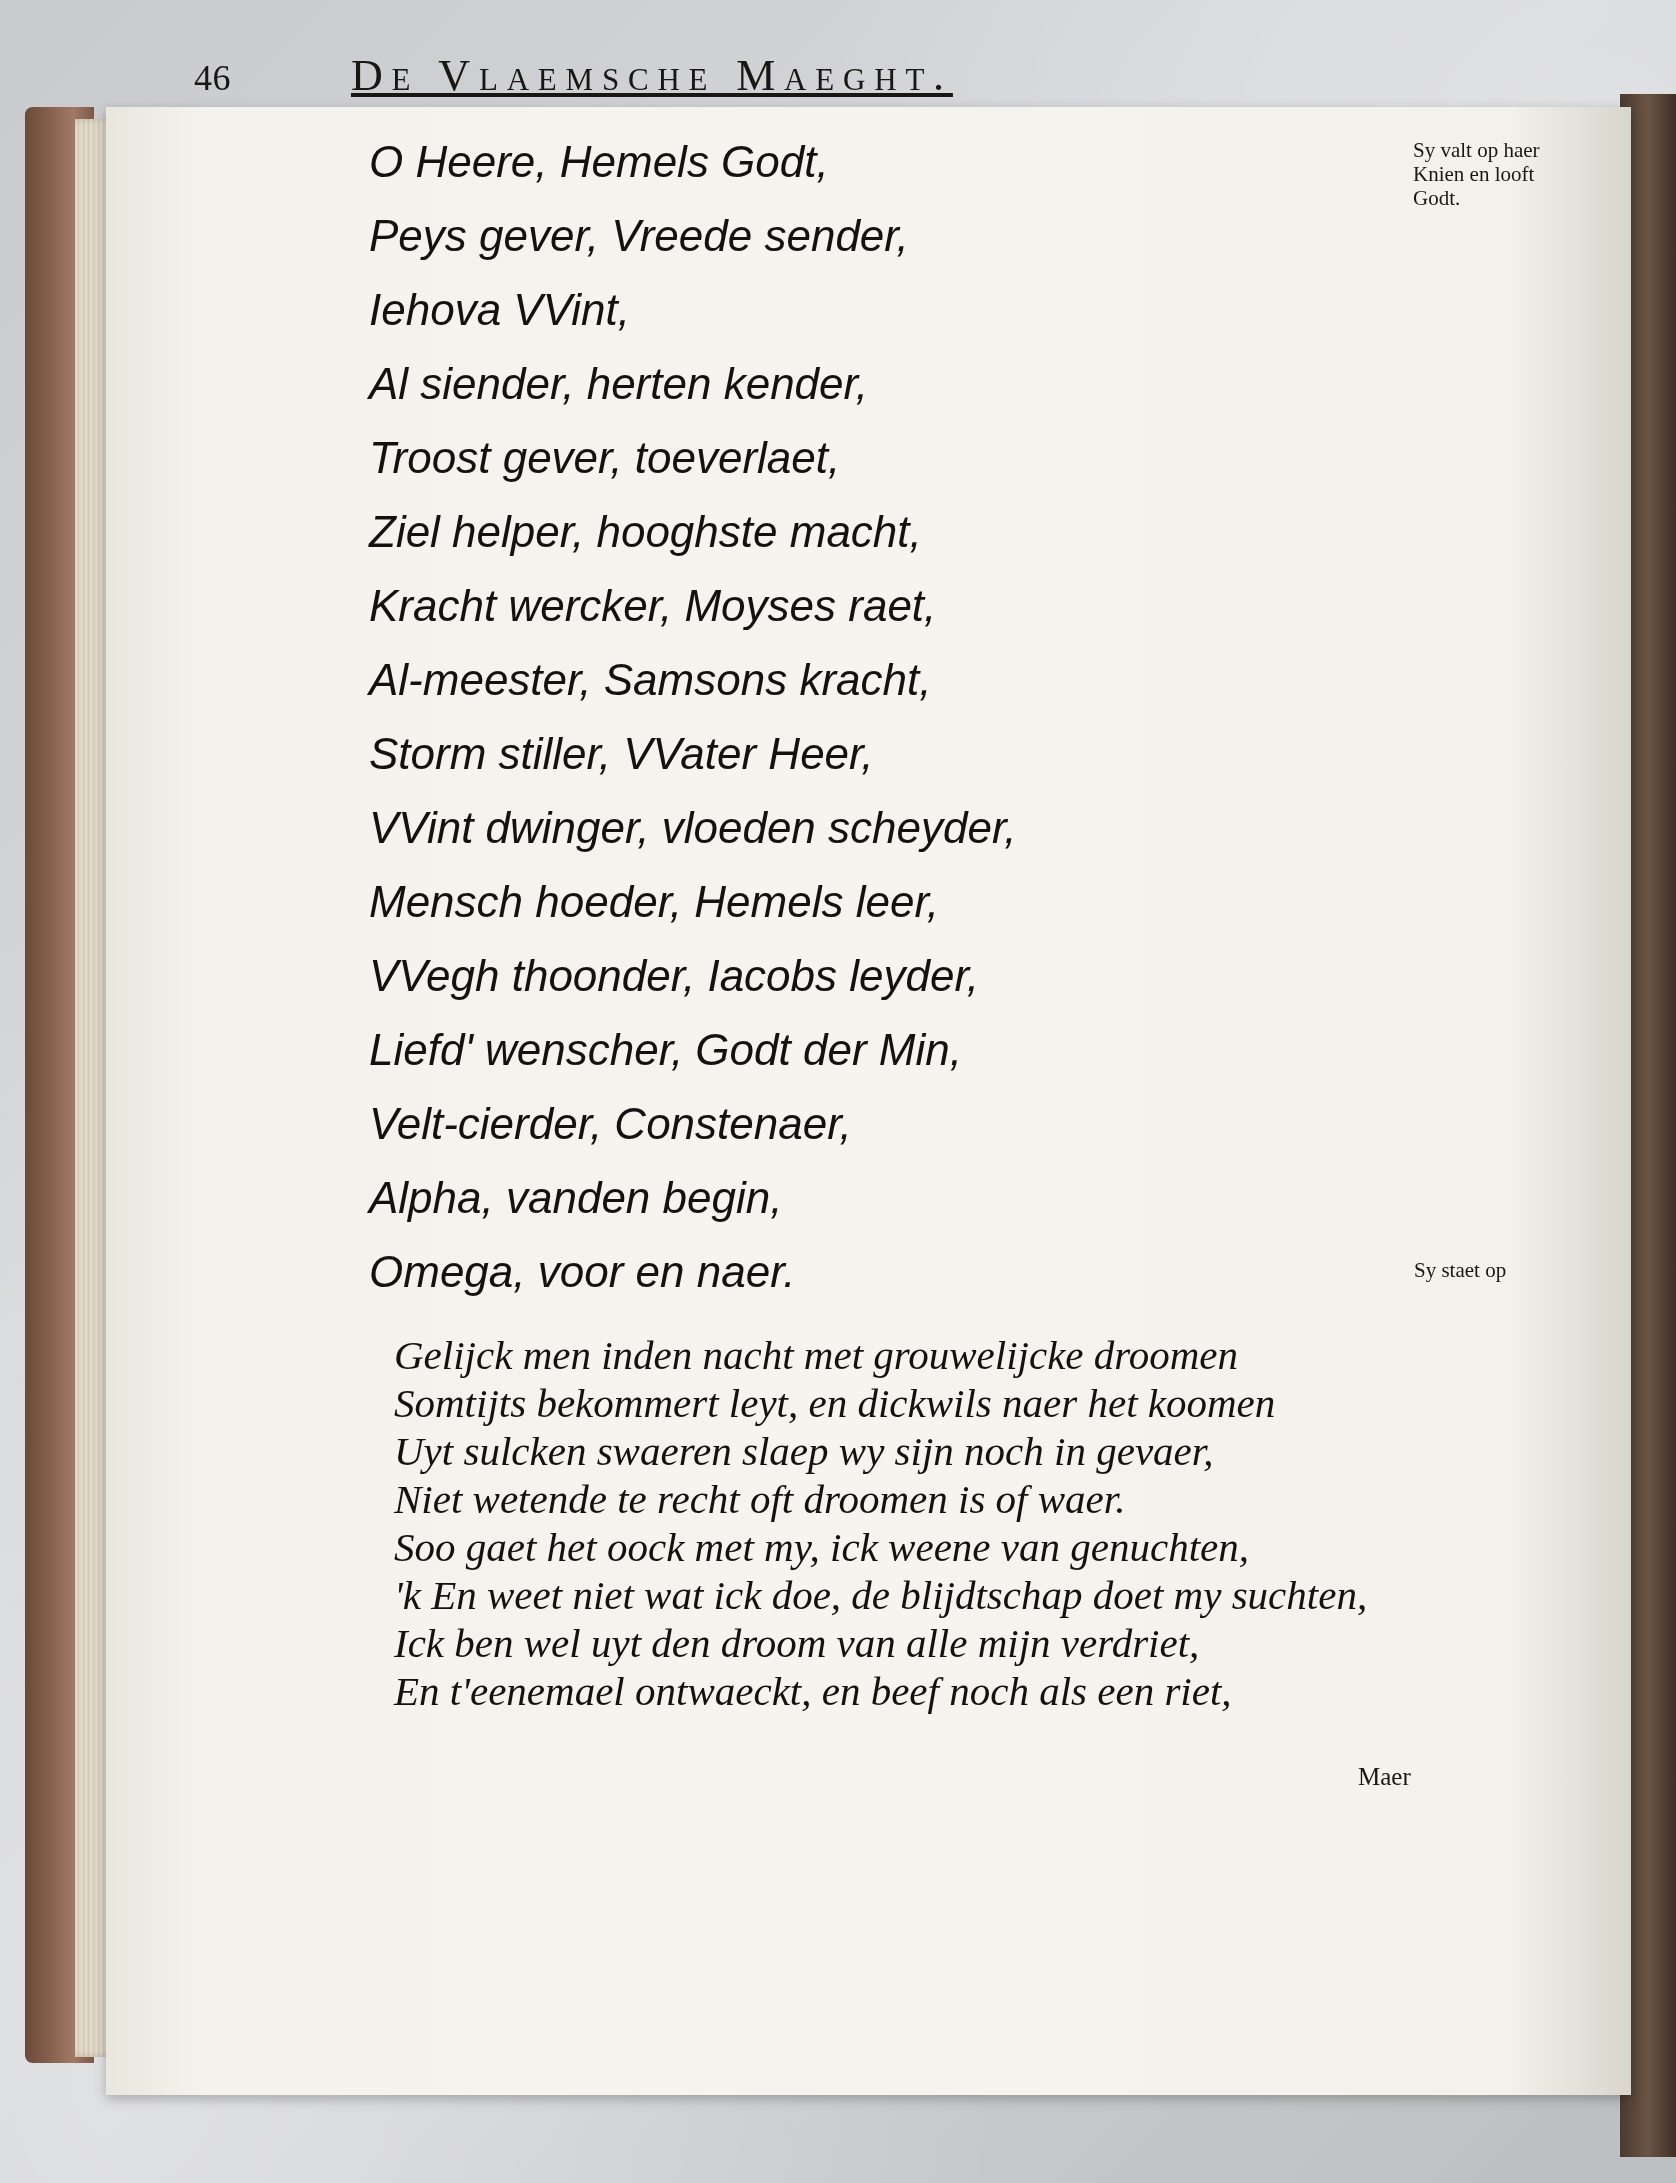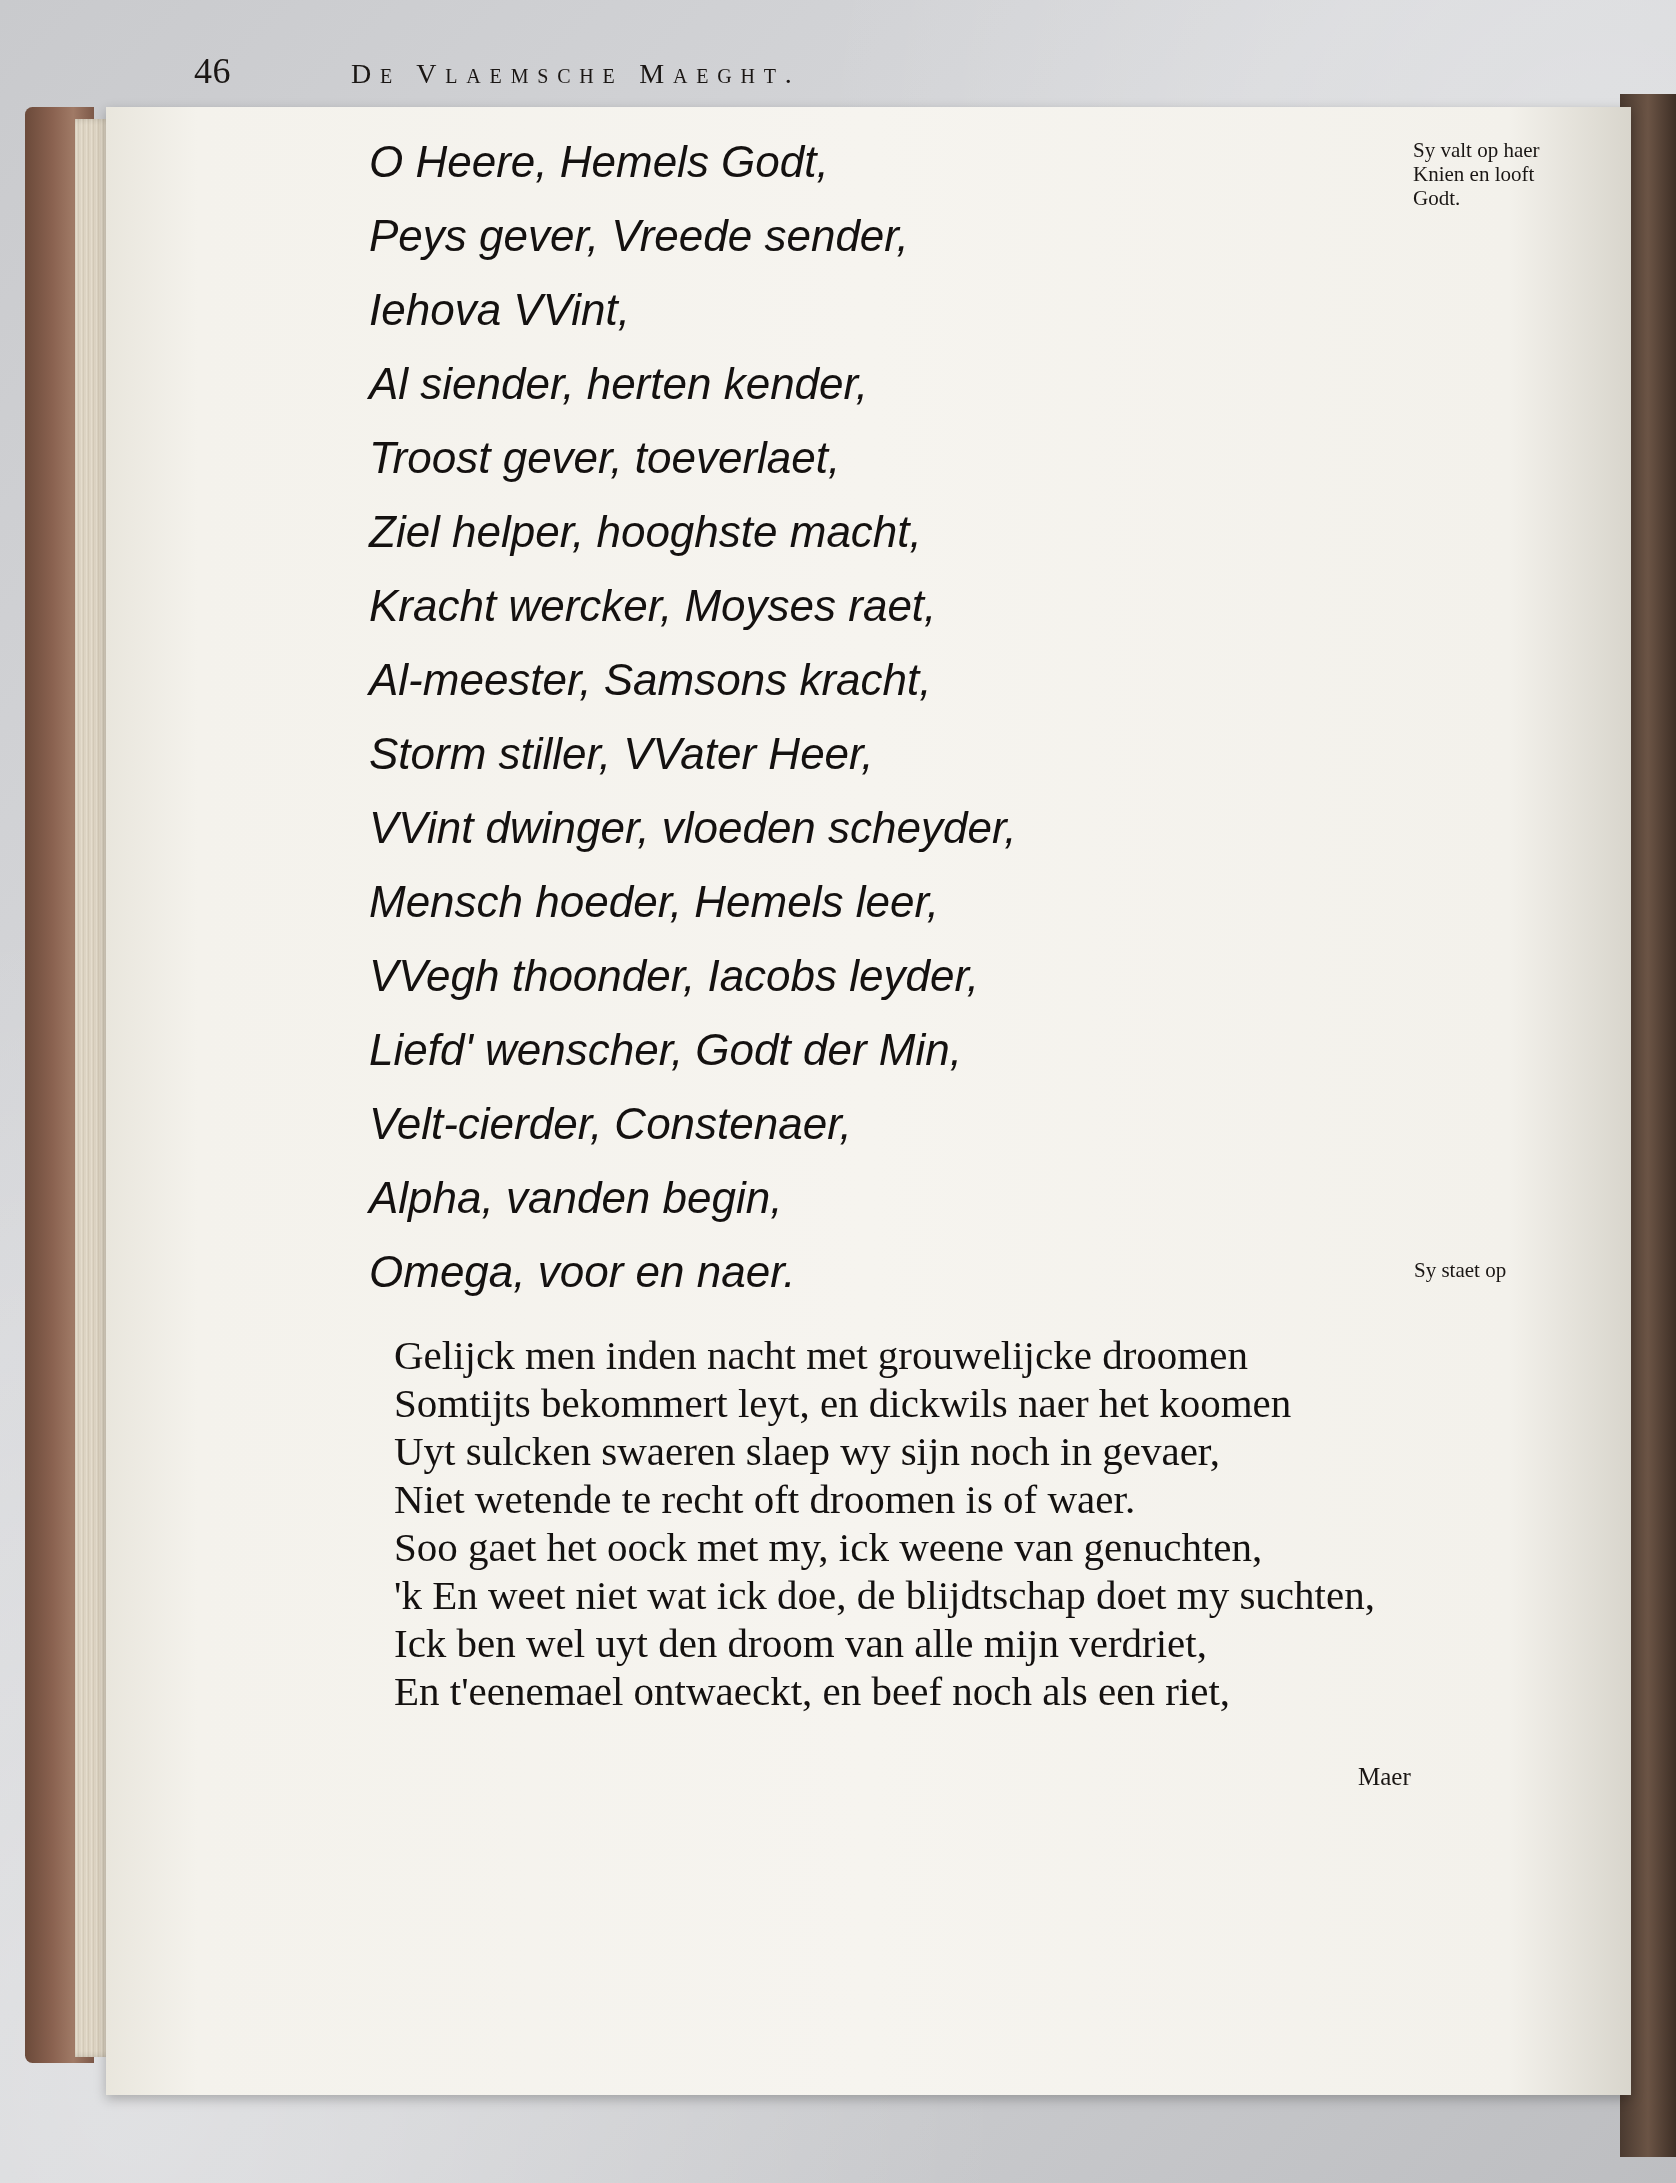--- a/index.html
+++ b/index.html
@@ -72,24 +72,25 @@
       display: flex;
       align-items: baseline;
       color: #1a1614;
     }
     .page-number {
       font-size: 36px;
       width: 113px;
       letter-spacing: 0.6px;
     }
     .running-head {
-      font-size: 28px;
+      font-size: 44px;
       letter-spacing: 8.8px;
       font-variant: small-caps;
       margin-left: 44px;
+      text-decoration: underline;
     }
     .verse-block {
       position: absolute;
       left: 369px;
       top: 125px;
       width: 1063px;
     }
     .verse-line {
       font-family: Liberation Sans, sans-serif;
       font-style: italic;
@@ -120,20 +121,21 @@
       left: 394px;
       top: 1331px;
       width: 1100px;
     }
     .prose-line {
       font-family: "Liberation Serif", serif;
       font-size: 41px;
       line-height: 48px;
       color: #141110;
       white-space: nowrap;
+      font-style: italic;
     }
     .catchword {
       position: absolute;
       left: 1358px;
       top: 1763px;
       font-size: 25px;
       color: #1a1614;
     }
   </style>
 </head>

